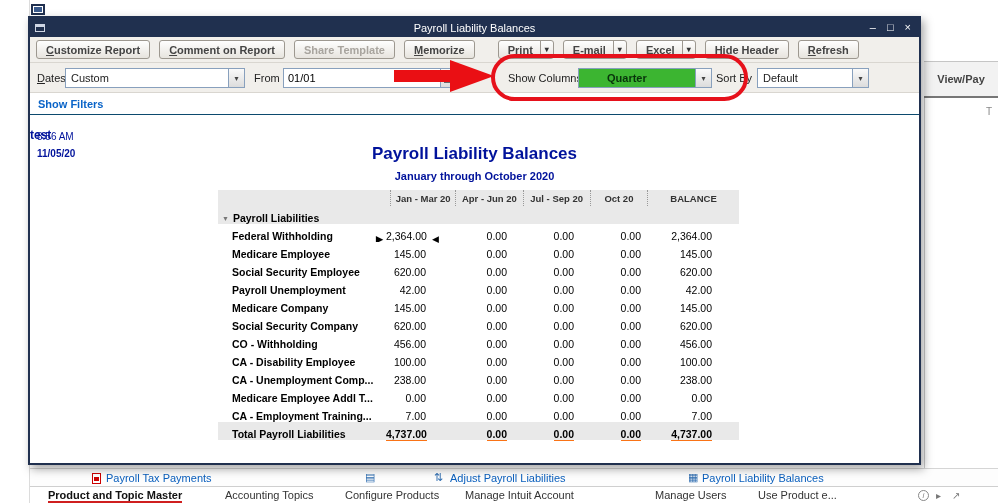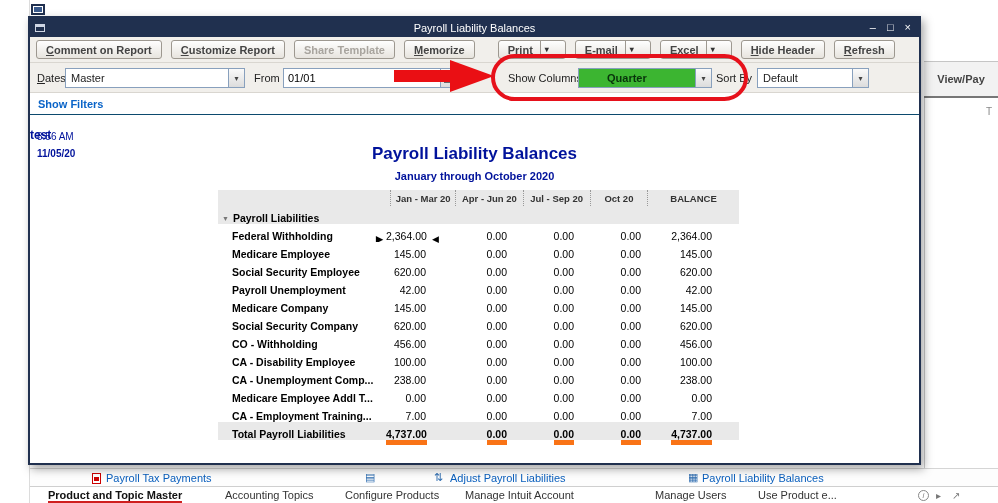--- a/index.html
+++ b/index.html
@@ -31,21 +31,21 @@
                         font-size:11px; line-height:1; }
 
   .toolbar { height:26px; background:#f1efeb; border-bottom:1px solid #d9d6d0;
              display:flex; align-items:center; padding-left:6px; gap:9px; }
   .tb-btn { height:19px; display:inline-flex; align-items:center; padding:0 9px;
             border:1px solid #9d9890; border-radius:3px; background:linear-gradient(#fefefe,#e7e4de);
             font-size:11px; font-weight:bold; color:#444; white-space:nowrap; cursor:default; }
   .tb-btn.disabled { color:#a8a49e; }
   .accel { display:inline-block; }
   .accel::first-letter { text-decoration:underline; }
-  .tb-split { padding-right:12px; }
+  .tb-split { padding-right:0; }
   .tb-split .arrow { margin-left:7px; border-left:1px solid #9d9890; align-self:stretch;
                      display:flex; align-items:center; padding:0 4px; font-size:8px; color:#333; }
   .arrow::after { content:"▾"; }
   .gap-before { margin-left:14px; }
 
   .filterbar { height:30px; background:#f1efeb; border-bottom:1px solid #d9d6d0;
                position:relative; font-size:11px; color:#222; }
   .filterbar .lbl { position:absolute; top:9px; }
   .dd { position:absolute; top:5px; height:20px; border:1px solid #88a0bd; background:#fff;
         display:flex; align-items:center; font-size:11px; padding-left:5px; cursor:default; }
@@ -88,21 +88,21 @@
   .cell.val { text-align:right; position:relative; white-space:nowrap; }
   .c1{width:66px; padding-right:26px;} .c2{width:68px; padding-right:13px;}
   .c3{width:68px; padding-right:14px;} .c4{width:58px; padding-right:5px;}
   .c5{width:93px; padding-right:27px;}
   .ptr { display:none; position:absolute; right:3px; top:4px; font-size:9px; color:#000; }
   .ptr::after{ content:"▶"; }
   .selmark { display:none; position:absolute; right:13px; top:4px; font-size:9px; color:#000; }
   .selmark::after{ content:"◀"; }
   .trow.selected .ptr, .trow.selected .selmark { display:block; }
   .trow.total .cell.label { font-weight:bold; }
-  .trow.total .cell.val .v { font-weight:bold; border-bottom:5px solid #f97316; }
+  .trow.total .cell.val .v { font-weight:bold; border-bottom:1px solid #f97316; }
 
   
   .red-arrow { position:absolute; left:394px; top:57px; width:102px; height:38px; z-index:50; pointer-events:none; }
   .red-circle { position:absolute; left:491px; top:54px; width:257px; height:47px; z-index:50;
                 border:4px solid #e6111b; border-radius:24px; pointer-events:none; }
 
   
   .links-row { position:absolute; left:30px; top:468px; width:968px; height:19px; background:#fdfdfd;
                border-top:1px solid #d5d5d5; border-bottom:1px solid #cfcfcf; }
   .blink { position:absolute; top:3px; font-size:11px; color:#0a5fbd; text-decoration:none; cursor:pointer; white-space:nowrap; }
@@ -142,24 +142,24 @@
       <span class="title">Payroll Liability Balances</span>
       <span class="controls">
         <span>–</span>
         <span>□</span>
         <span>×</span>
       </span>
     </div>
 
     <div class="toolbar">
       <div class="tb-btn">
+          <span class="accel">Customize Report</span>
+        </div>
+      <div class="tb-btn">
           <span class="accel">Comment on Report</span>
-        </div>
-      <div class="tb-btn">
-          <span class="accel">Customize Report</span>
         </div>
       <div class="tb-btn disabled">
           <span>Share Template</span>
         </div>
       <div class="tb-btn">
           <span class="accel">Memorize</span>
         </div>
       <div class="tb-btn tb-split gap-before">
           <span class="accel">Print</span>
           <span class="arrow"></span>
@@ -176,21 +176,21 @@
           <span class="accel">Hide Header</span>
         </div>
       <div class="tb-btn">
           <span class="accel">Refresh</span>
         </div>
     </div>
 
     <div class="filterbar">
       <span class="lbl accel" style="left:7px">Dates</span>
       <div class="dd" style="left:35px; width:180px">
-        <span class="dd-val">Master</span>
+        <span class="dd-val">Custom</span>
         <span class="dd-arrow"></span>
       </div>
       <span class="lbl" style="left:224px">From</span>
       <div class="from-group">
         <input class="from-input" value="01/01" style="">
         <span class="cal-btn">
             <span class="cal-glyph"></span>
           </span>
       </div>
       <span class="lbl" style="left:478px">Show Columns</span>

